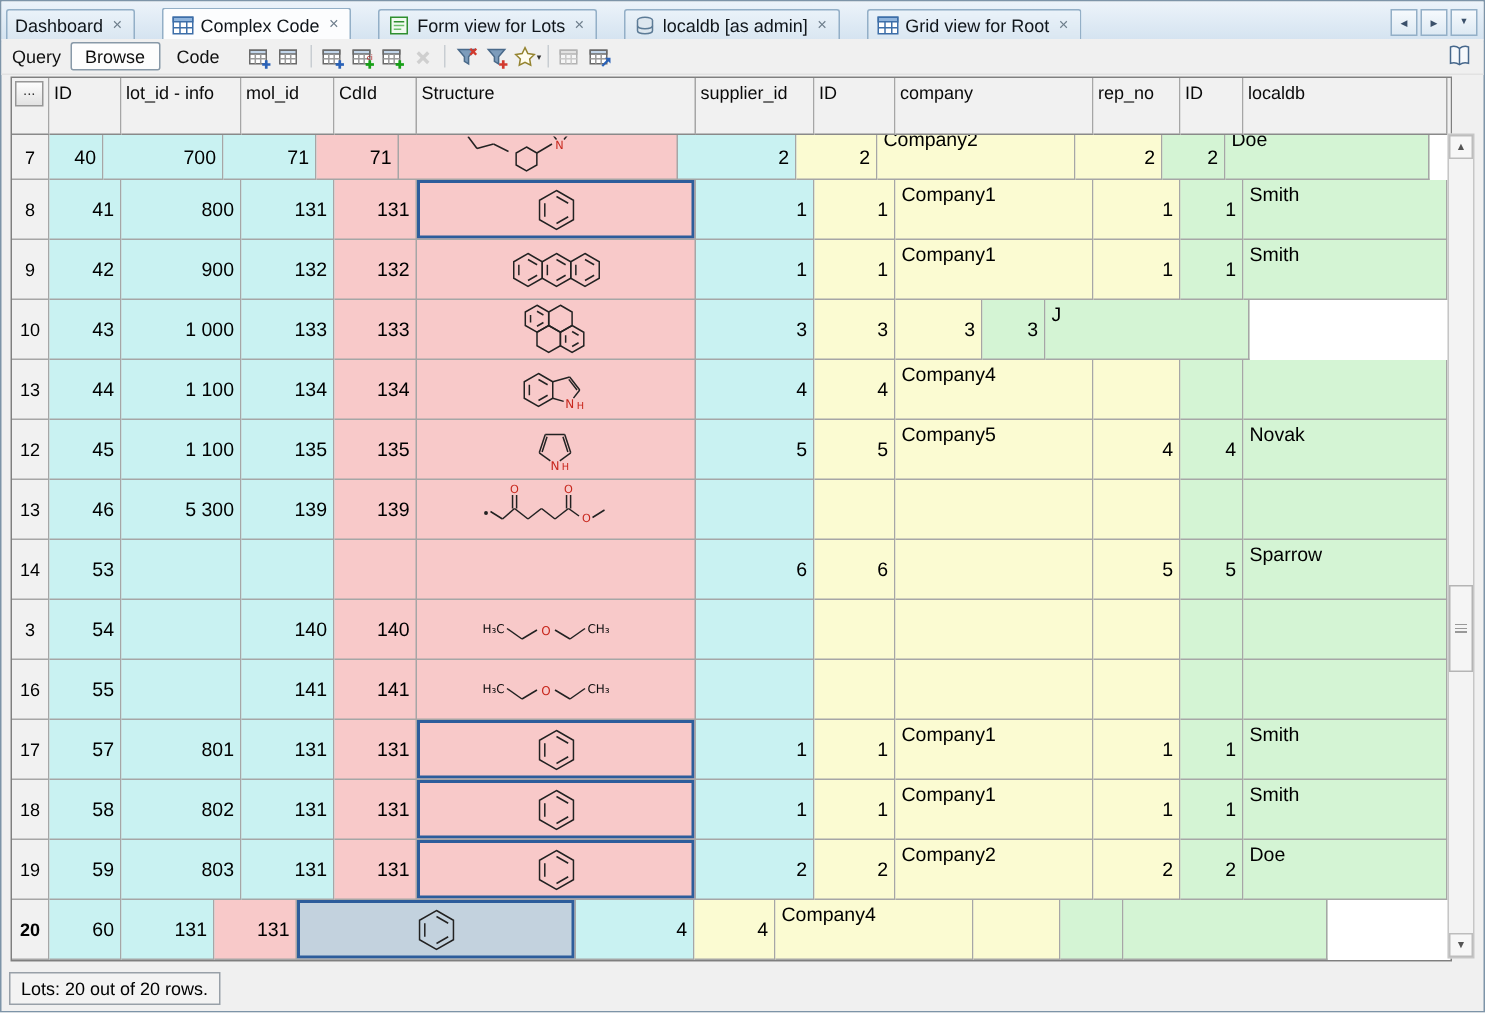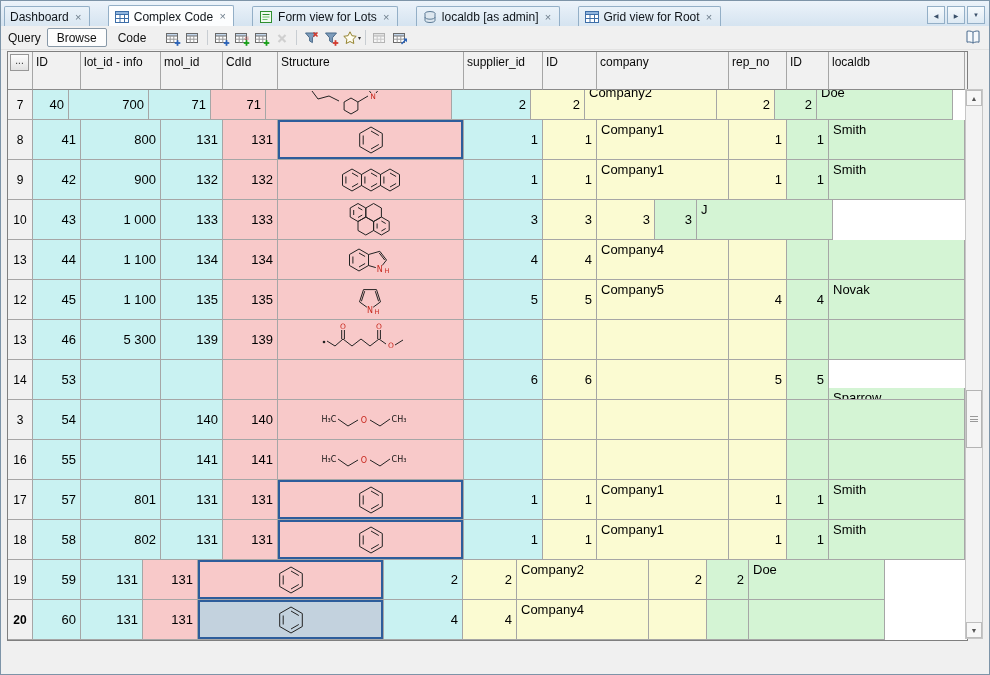--- a/index.html
+++ b/index.html
@@ -631,21 +631,21 @@
           </div>
           <div class="cell c-yellow txt" style="width: 132px;">
             <span></span>
           </div>
           <div class="cell c-yellow num" style="width: 58px;">
             <span>5</span>
           </div>
           <div class="cell c-green num" style="width: 42px;">
             <span>5</span>
           </div>
-          <div class="cell c-green txt" style="width: 136px; margin-top: 28px;">
+          <div class="cell c-green txt" style="width: 136px;">
             <span>Sparrow</span>
           </div>
         </div>
         <div class="row">
           <div class="cell rn">3</div>
           <div class="cell c-cyan num" style="width: 48px;">
             <span>54</span>
           </div>
           <div class="cell c-cyan num" style="width: 80px;">
             <span></span>
@@ -818,20 +818,23 @@
           </div>
           <div class="cell c-green txt" style="width: 136px;">
             <span>Smith</span>
           </div>
         </div>
         <div class="row">
           <div class="cell rn">19</div>
           <div class="cell c-cyan num" style="width: 48px;">
             <span>59</span>
           </div>
+          <div class="cell c-cyan num" style="width: 80px;">
+            <span>803</span>
+          </div>
           <div class="cell c-cyan num" style="width: 62px;">
             <span>131</span>
           </div>
           <div class="cell c-pink num" style="width: 55px;">
             <span>131</span>
           </div>
           <div class="cell c-pink struct hl" style="width: 186px;">
             <span class="molwrap">
               <svg viewBox="0 0 184 36" width="184" height="36">
                 <polygon points="92,5 103.3,11.5 103.3,24.5 92,31 80.7,24.5 80.7,11.5" fill="none" stroke="#222" stroke-width="1"></polygon>
@@ -904,14 +907,17 @@
   </div>
 
   <div class="vscroll">
     <div class="sbtn sb-up">▲</div>
     <div class="sthumb">
       <div class="grip"></div>
     </div>
     <div class="sbtn sb-down">▼</div>
   </div>
 
+  <div class="statusbar">
+    <span class="status-box">Lots: 20 out of 20 rows.</span>
+  </div>
 
 </div>
 
 </body></html>

